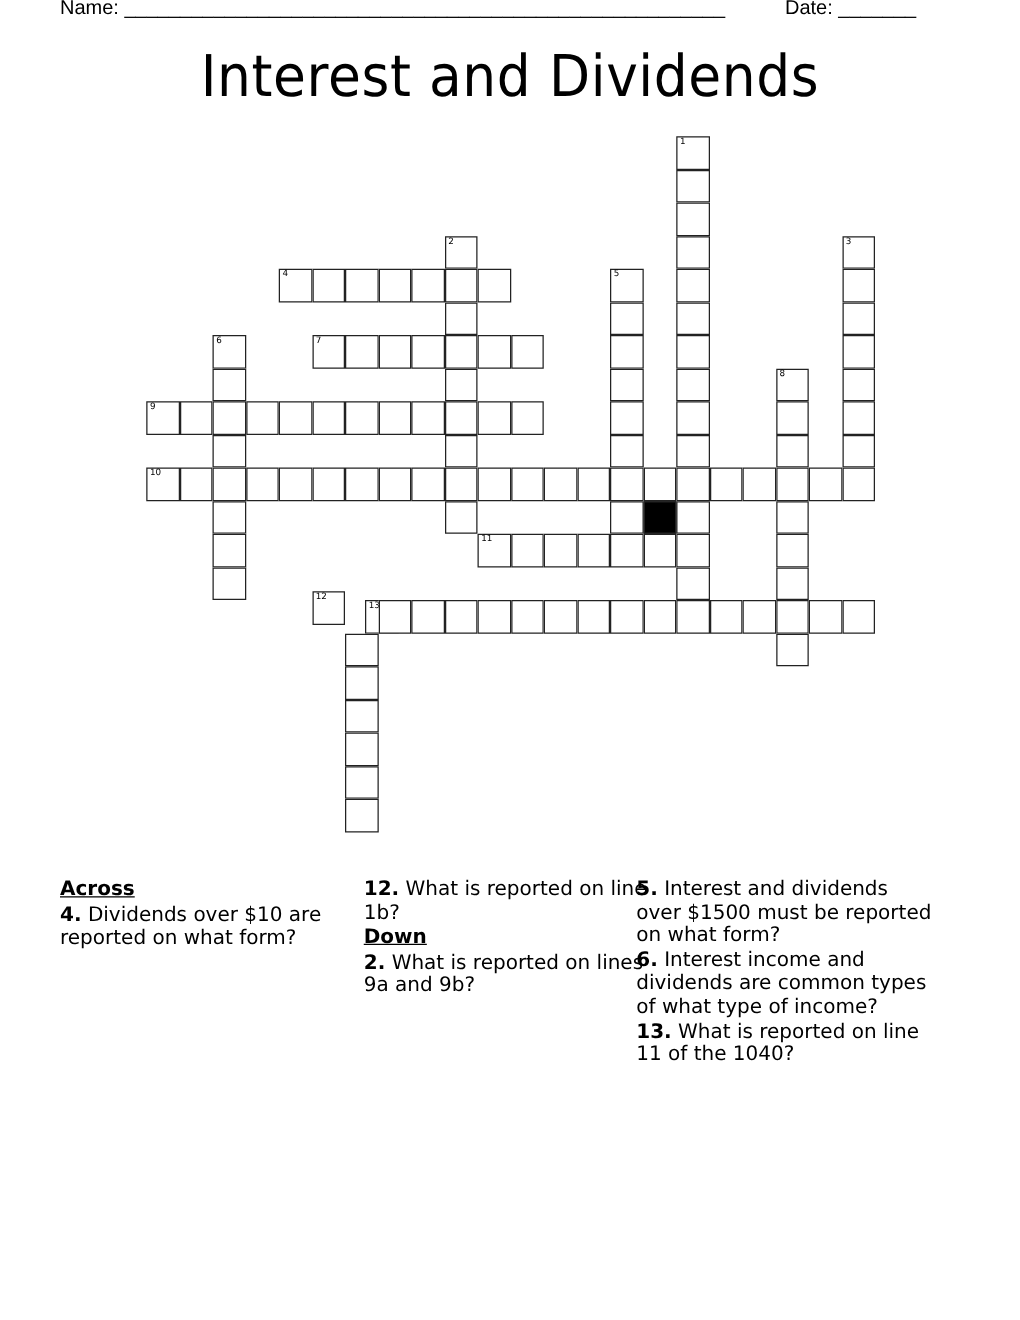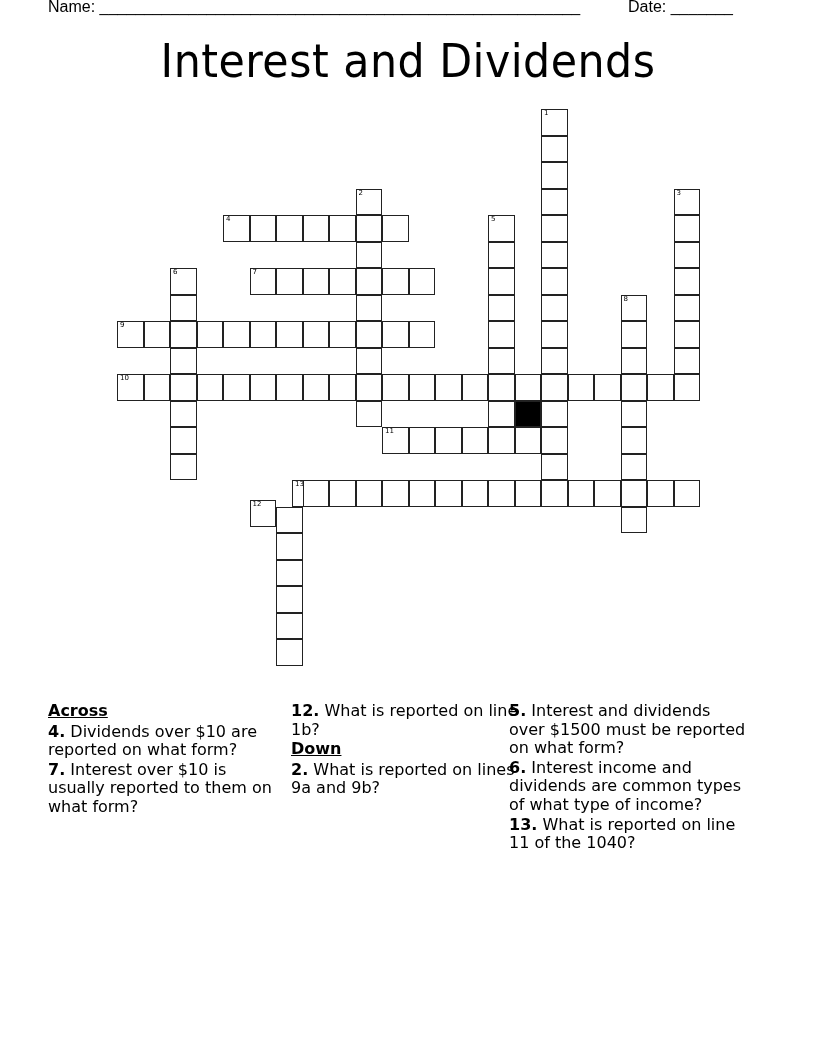--- a/index.html
+++ b/index.html
@@ -147,21 +147,21 @@
     <div class="cell" style="left: 450.5px; top: 265px;"></div>
     <div class="cell" style="left: 477px; top: 265px;"></div>
     <div class="cell" style="left: 530px; top: 265px;"></div>
     <div class="cell" style="left: 265px; top: 318px;">
       <span class="num">11</span>
     </div>
     <div class="cell" style="left: 291.5px; top: 318px;"></div>
     <div class="cell" style="left: 318px; top: 318px;"></div>
     <div class="cell" style="left: 344.5px; top: 318px;"></div>
     <div class="cell" style="left: 397.5px; top: 318px;"></div>
-    <div class="cell" style="left: 132.5px; top: 391px;">
+    <div class="cell" style="left: 132.5px; top: 364px;">
       <span class="num">12</span>
     </div>
     <div class="cell" style="left: 159px; top: 371px; margin-left: 16px;">
       <span class="num">13</span>
     </div>
     <div class="cell" style="left: 185.5px; top: 371px;"></div>
     <div class="cell" style="left: 212px; top: 371px;"></div>
     <div class="cell" style="left: 238.5px; top: 371px;"></div>
     <div class="cell" style="left: 265px; top: 371px;"></div>
     <div class="cell" style="left: 291.5px; top: 371px;"></div>
@@ -178,21 +178,20 @@
     <div class="cell" style="left: 159px; top: 450.5px;"></div>
     <div class="cell" style="left: 159px; top: 477px;"></div>
     <div class="cell" style="left: 159px; top: 503.5px;"></div>
     <div class="cell" style="left: 159px; top: 530px;"></div>
     <div class="cell black" style="left: 397.5px; top: 291.5px;"></div>
   </div>
 
 <div class="clues col1">
   <div class="sec">Across</div>
   <div class="clue"><b>4.</b><span> Dividends over $10 are reported on what form?</span></div>
-  <div class="clue"><b>7.</b><span> Interest over $10 is usually reported to them on what form?</span></div>
 </div>
 
 <div class="clues col2">
   <div class="clue"><b>12.</b><span> What is reported on line 1b?</span></div>
   <div class="sec">Down</div>
   <div class="clue"><b>2.</b><span> What is reported on lines 9a and 9b?</span></div>
 </div>
 
 <div class="clues col3">
   <div class="clue"><b>5.</b><span> Interest and dividends over $1500 must be reported on what form?</span></div>

